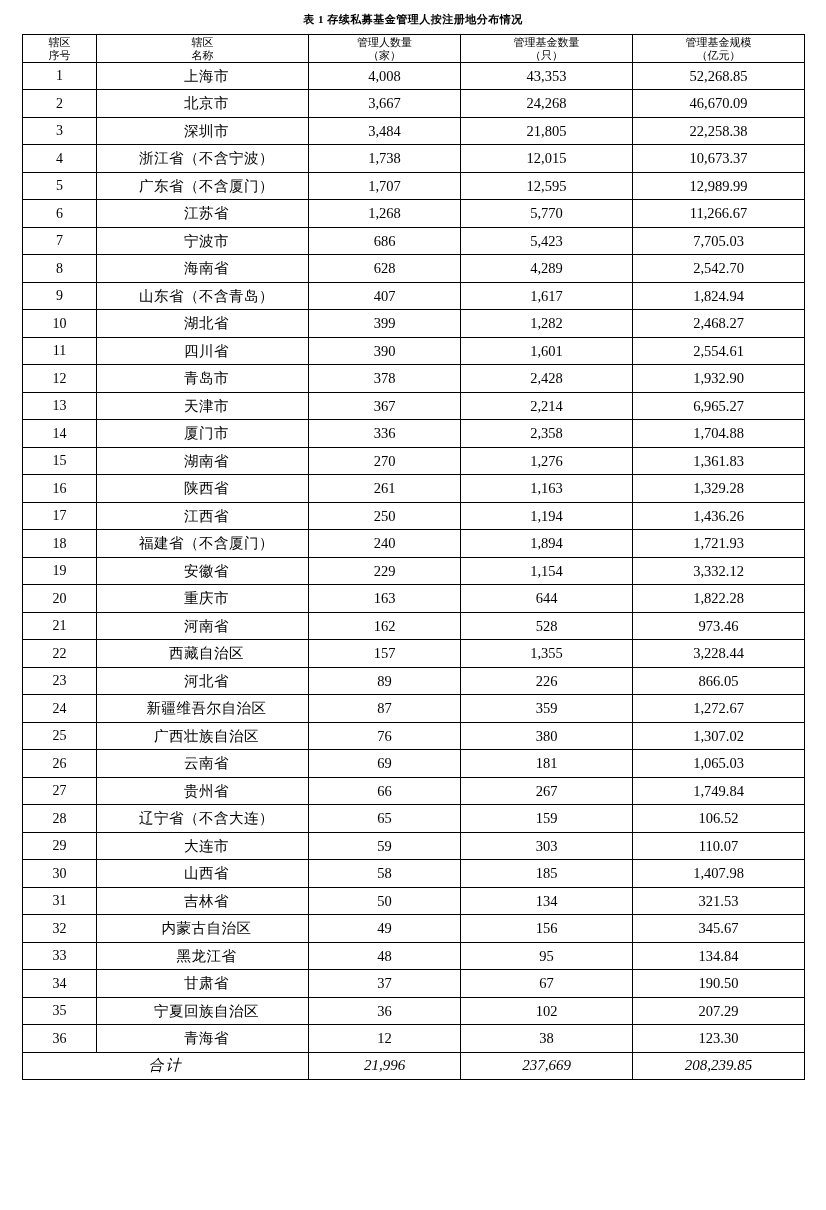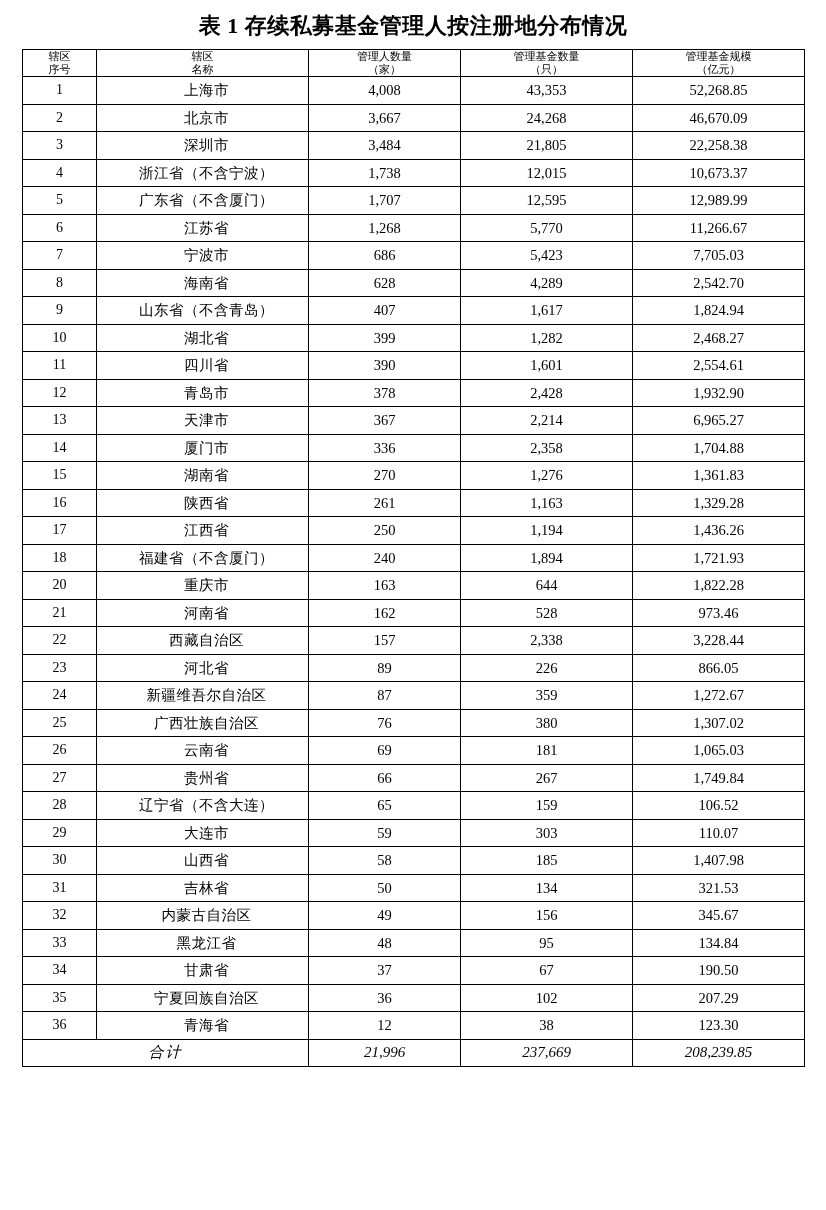--- a/index.html
+++ b/index.html
@@ -15,21 +15,21 @@
     overflow: hidden;
   }
   .page {
     width: 826px;
     height: 1210px;
     box-sizing: border-box;
     padding: 8px 22px 0 22px;
   }
   .table-title {
     text-align: center;
-    font-size: 22px;
+    font-size: 11px;
     font-weight: bold;
     letter-spacing: 0.5px;
     margin: 4px 0 8px 0;
     line-height: 1.3;
   }
   table.data-table {
     border-collapse: collapse;
     width: 782px;
     table-layout: fixed;
     font-size: 14px;
@@ -226,38 +226,45 @@
           <td class="num">1,436.26</td>
         </tr>
       <tr>
           <td class="idx">18</td>
           <td class="name">福建省（不含厦门）</td>
           <td class="num">240</td>
           <td class="num">1,894</td>
           <td class="num">1,721.93</td>
         </tr>
       <tr>
+          <td class="idx">19</td>
+          <td class="name">安徽省</td>
+          <td class="num">229</td>
+          <td class="num">1,154</td>
+          <td class="num">3,332.12</td>
+        </tr>
+      <tr>
           <td class="idx">20</td>
           <td class="name">重庆市</td>
           <td class="num">163</td>
           <td class="num">644</td>
           <td class="num">1,822.28</td>
         </tr>
       <tr>
           <td class="idx">21</td>
           <td class="name">河南省</td>
           <td class="num">162</td>
           <td class="num">528</td>
           <td class="num">973.46</td>
         </tr>
       <tr>
           <td class="idx">22</td>
           <td class="name">西藏自治区</td>
           <td class="num">157</td>
-          <td class="num">2,338</td>
+          <td class="num">1,355</td>
           <td class="num">3,228.44</td>
         </tr>
       <tr>
           <td class="idx">23</td>
           <td class="name">河北省</td>
           <td class="num">89</td>
           <td class="num">226</td>
           <td class="num">866.05</td>
         </tr>
       <tr>

